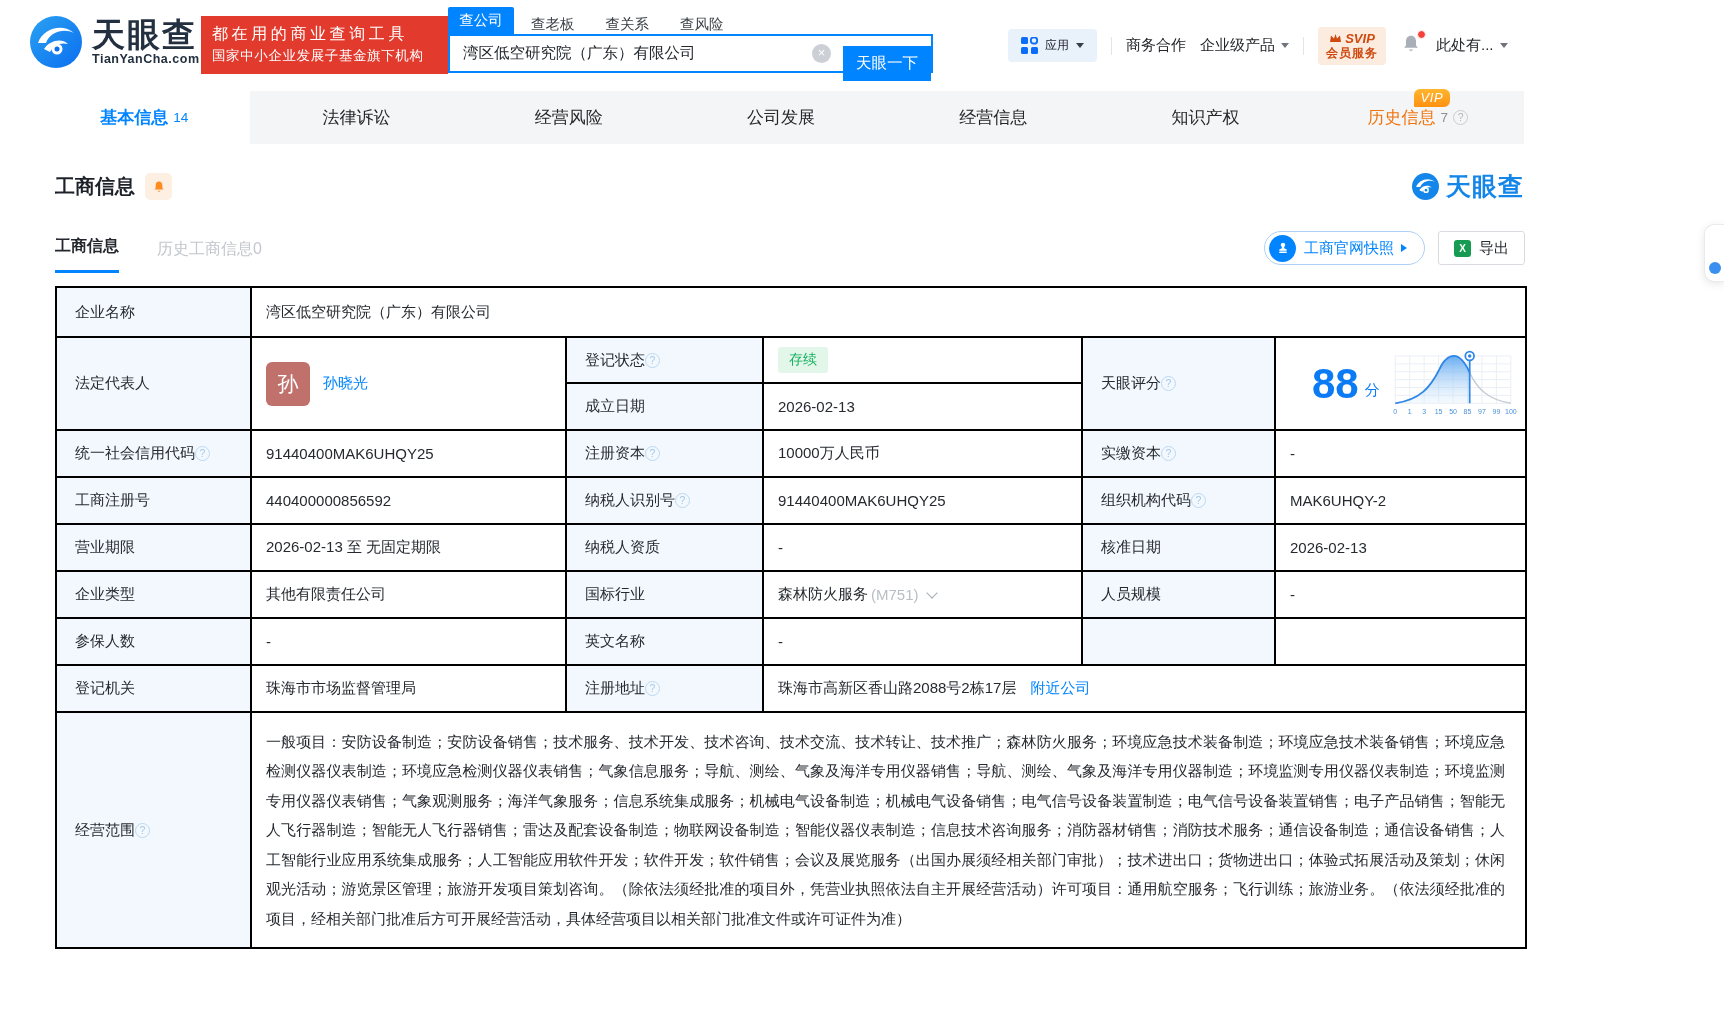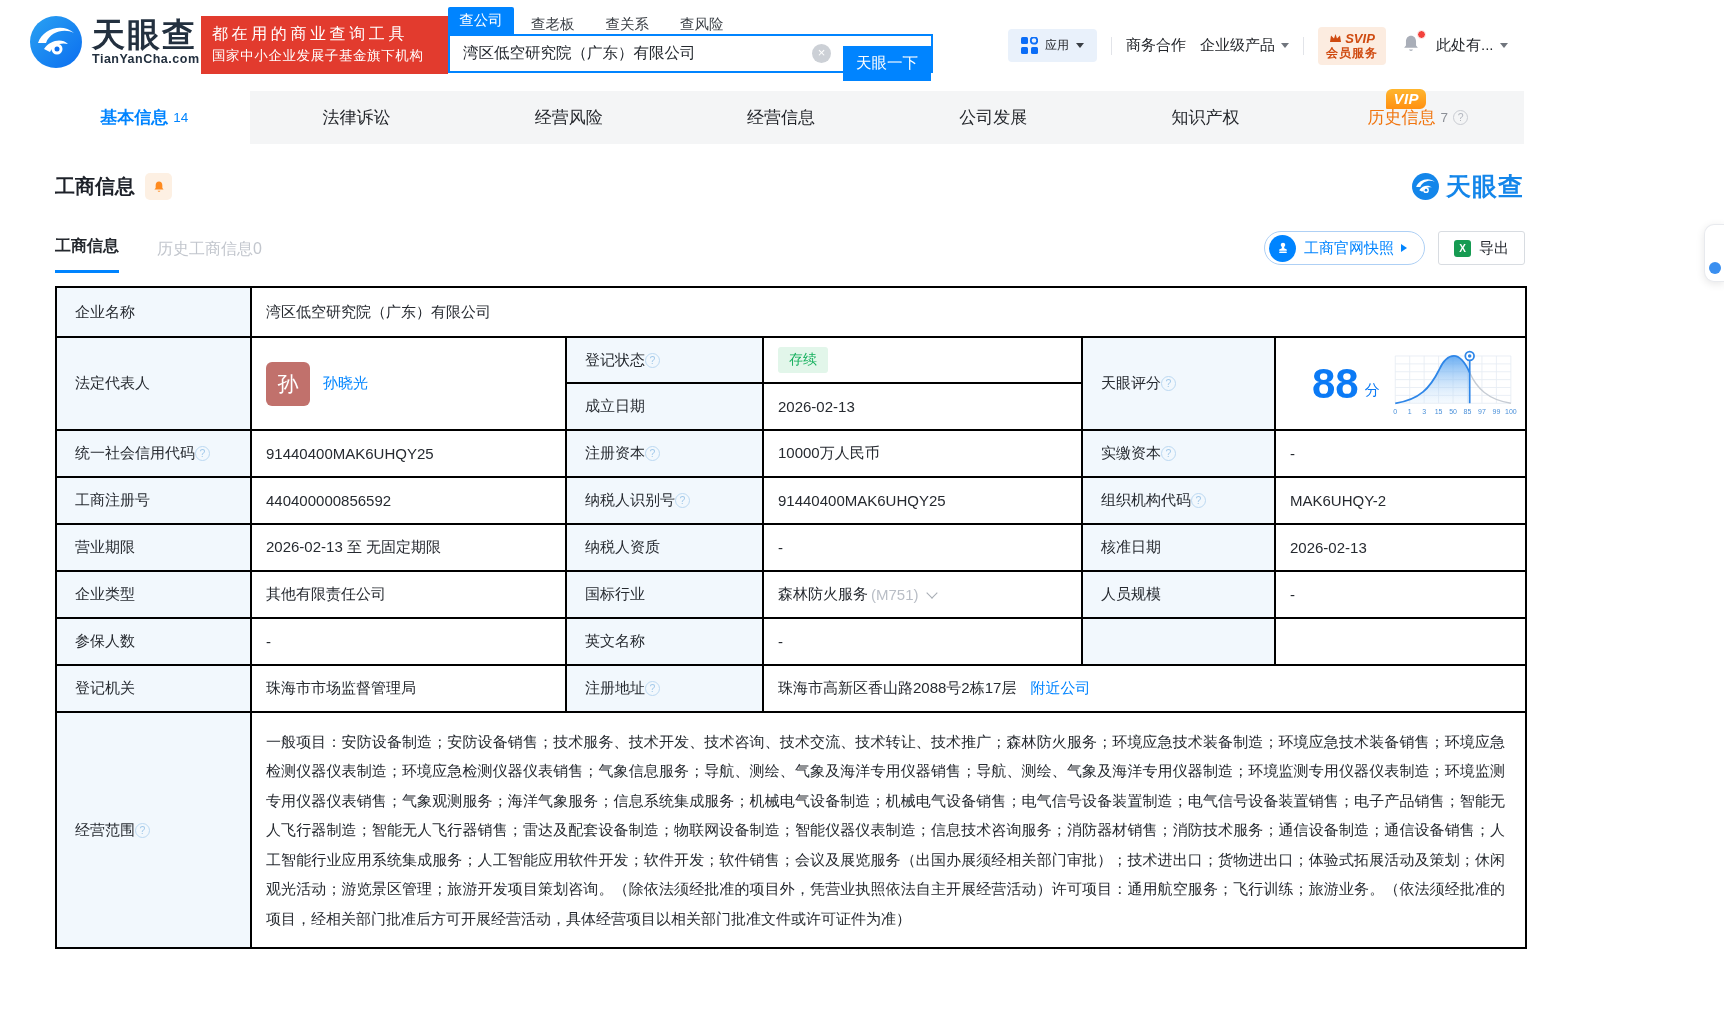--- a/index.html
+++ b/index.html
@@ -49,22 +49,22 @@
   
   .navtabs { margin-left:38px; width:1486px; height:53px; display:flex; background:#f4f5f6; }
   .navtab { flex:1; display:flex; align-items:center; justify-content:center; font-size:17px;
     color:#23262b; cursor:pointer; }
   .navtab-inner { position:relative; display:flex; align-items:center; }
   .navtab.active { background:#fff; color:#0084ff; font-weight:bold; }
   .navtab .cnt { font-size:13.5px; margin-left:5px; font-weight:normal; }
   .navtab.active .cnt { color:#0084ff; }
   .navtab.history { color:#f0750f; }
   .navtab.history .cnt { color:#8b8f96; }
-  .vipb { position:absolute; top:-17px; right:42px; background:linear-gradient(#ffb62e,#ff9012);
-    color:#fff; font-size:15px; font-weight:bold; font-style:italic; padding:1px 7px 2px;
+  .vipb { position:absolute; top:-17px; right:18px; background:linear-gradient(#ffb62e,#ff9012);
+    color:#fff; font-size:13px; font-weight:normal; font-style:italic; padding:1px 7px 2px;
     border-radius:6px 6px 6px 1px; letter-spacing:0.5px;}
   .q { display:inline-block; width:15px; height:15px; border:1px solid #bcd9f2; border-radius:50%;
     color:#a3c9ea; font-size:10.5px; line-height:13px; text-align:center; cursor:pointer; flex:none;}
   .q::before { content:"?"; }
   .q.gray { border-color:#c9ccd2; color:#b3b7bf; }
 
   
   .section { margin-left:38px; width:1486px; }
   .sec-head { display:flex; align-items:center; padding:26px 0 0 17px; }
   .sec-title { font-size:20px; font-weight:bold; color:#1d2129; }
@@ -215,26 +215,26 @@
           <span>法律诉讼</span>
         </div>
     </div>
     <div class="navtab">
       <div class="navtab-inner">
           <span>经营风险</span>
         </div>
     </div>
     <div class="navtab">
       <div class="navtab-inner">
+          <span>公司发展</span>
+        </div>
+    </div>
+    <div class="navtab">
+      <div class="navtab-inner">
           <span>经营信息</span>
-        </div>
-    </div>
-    <div class="navtab">
-      <div class="navtab-inner">
-          <span>公司发展</span>
         </div>
     </div>
     <div class="navtab">
       <div class="navtab-inner">
           <span>知识产权</span>
         </div>
     </div>
     <div class="navtab history">
       <div class="navtab-inner">
         <div class="vipb">VIP</div>

